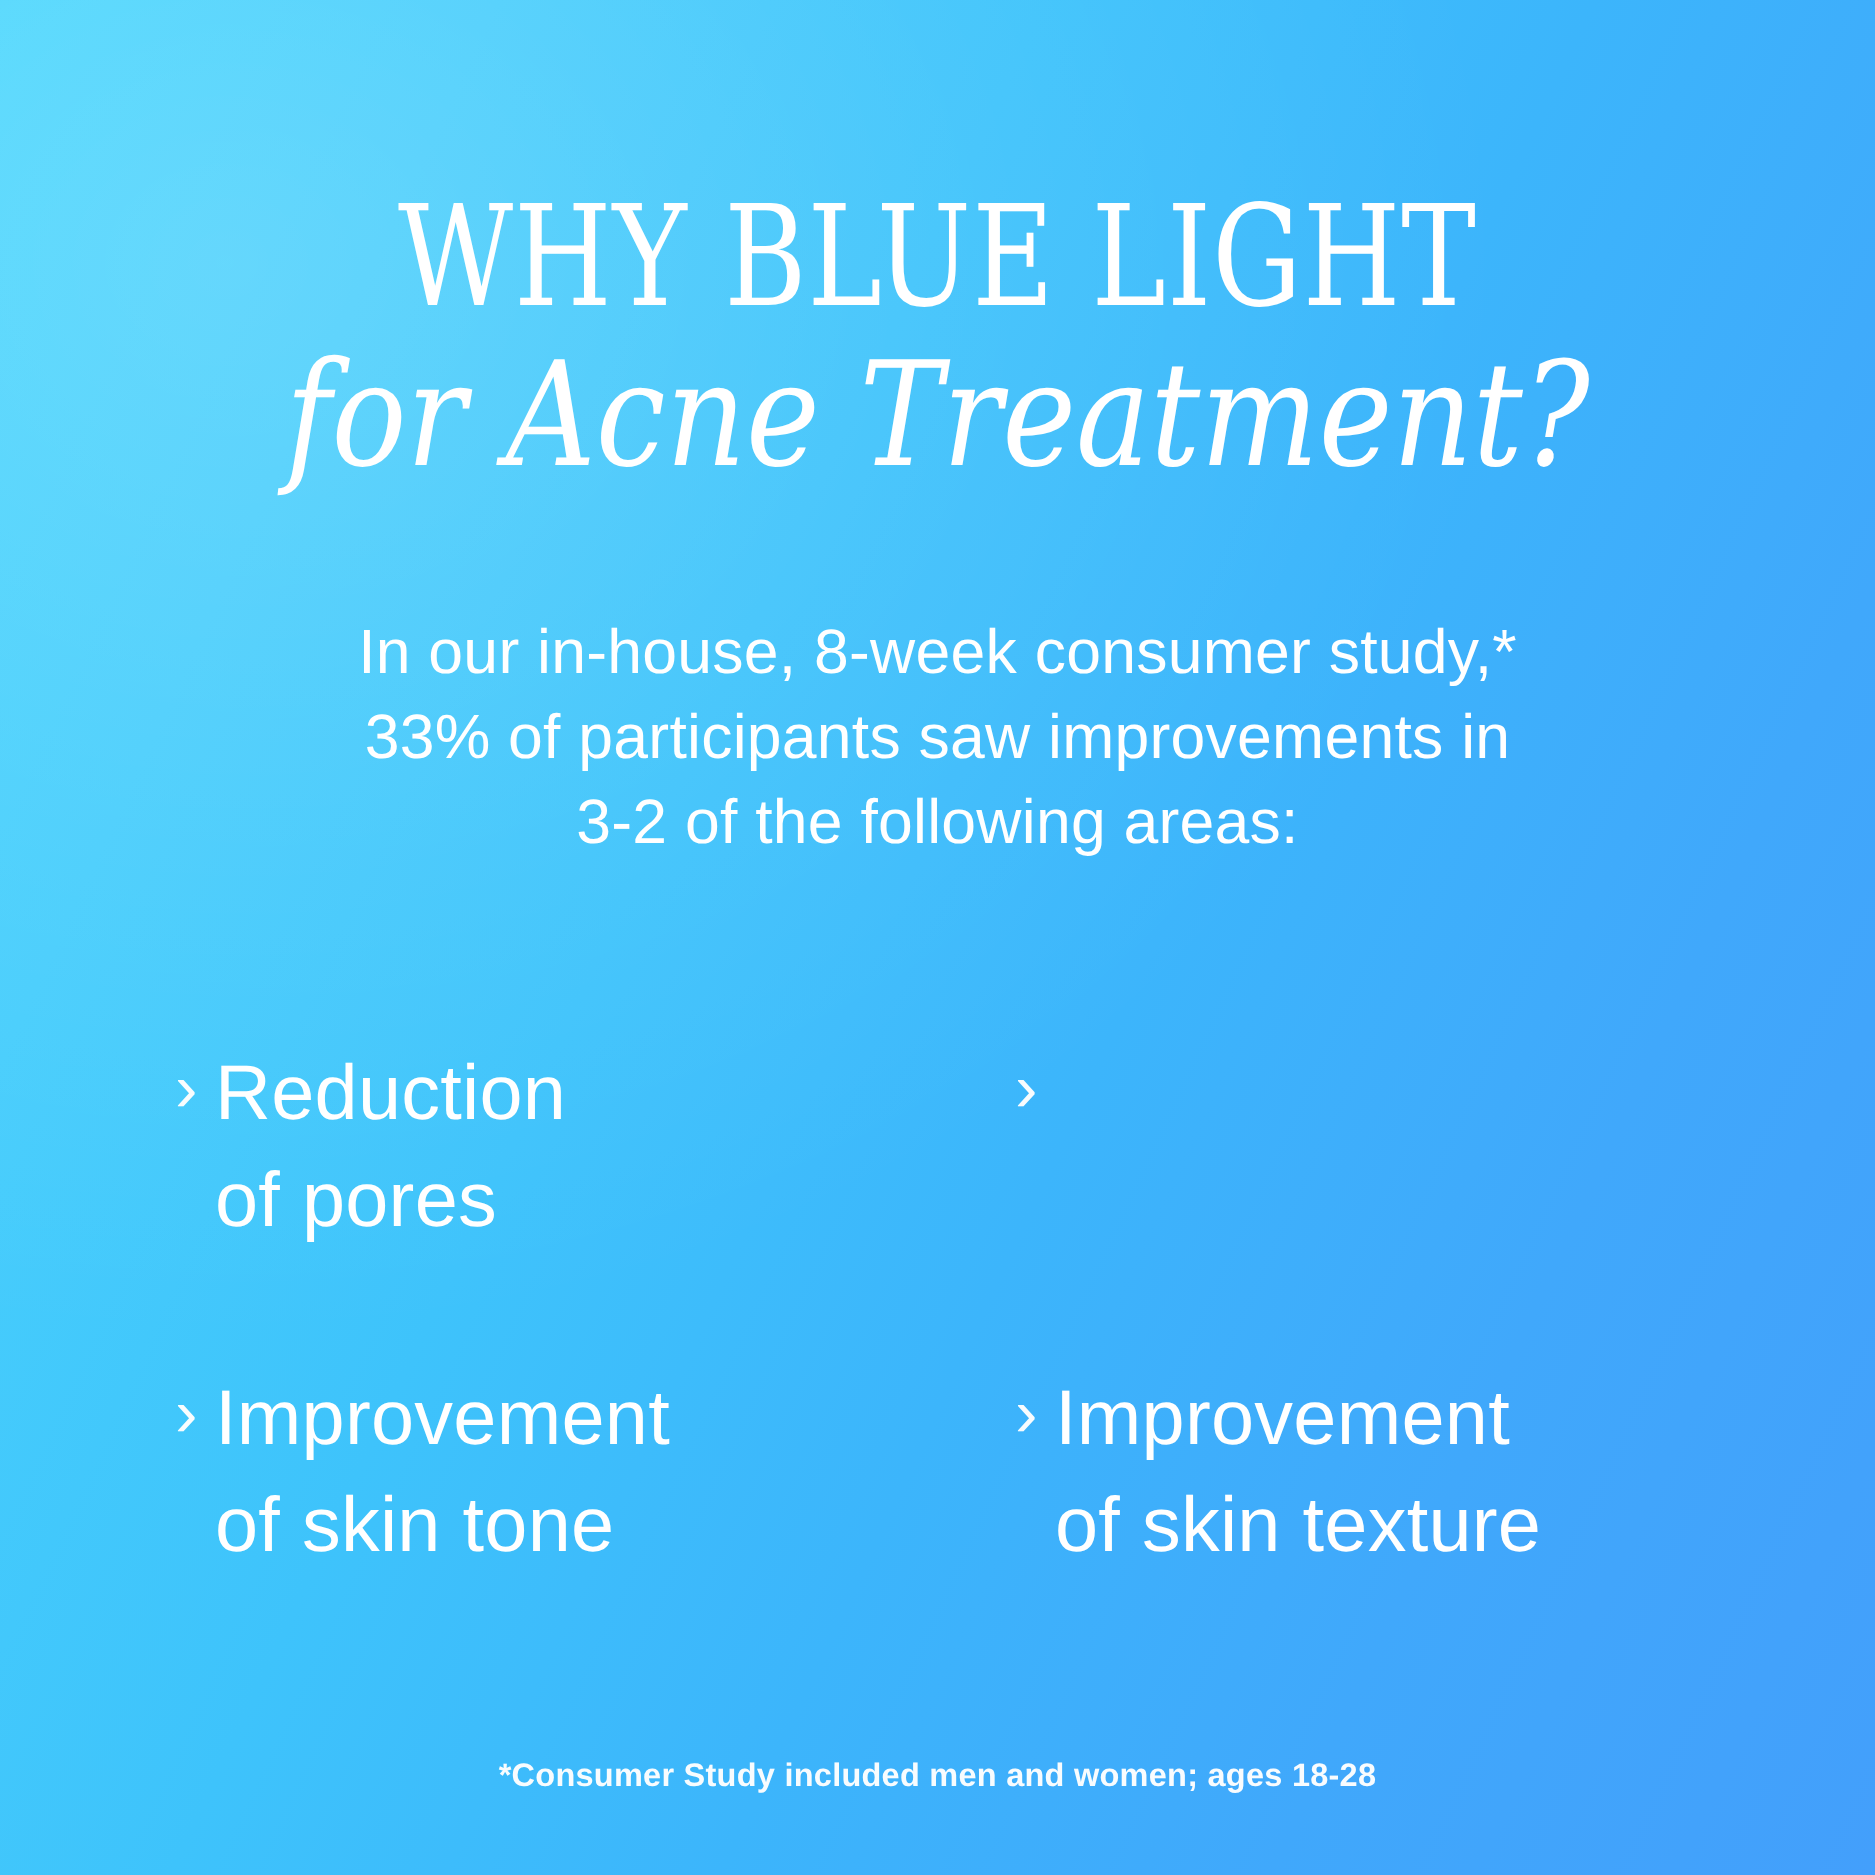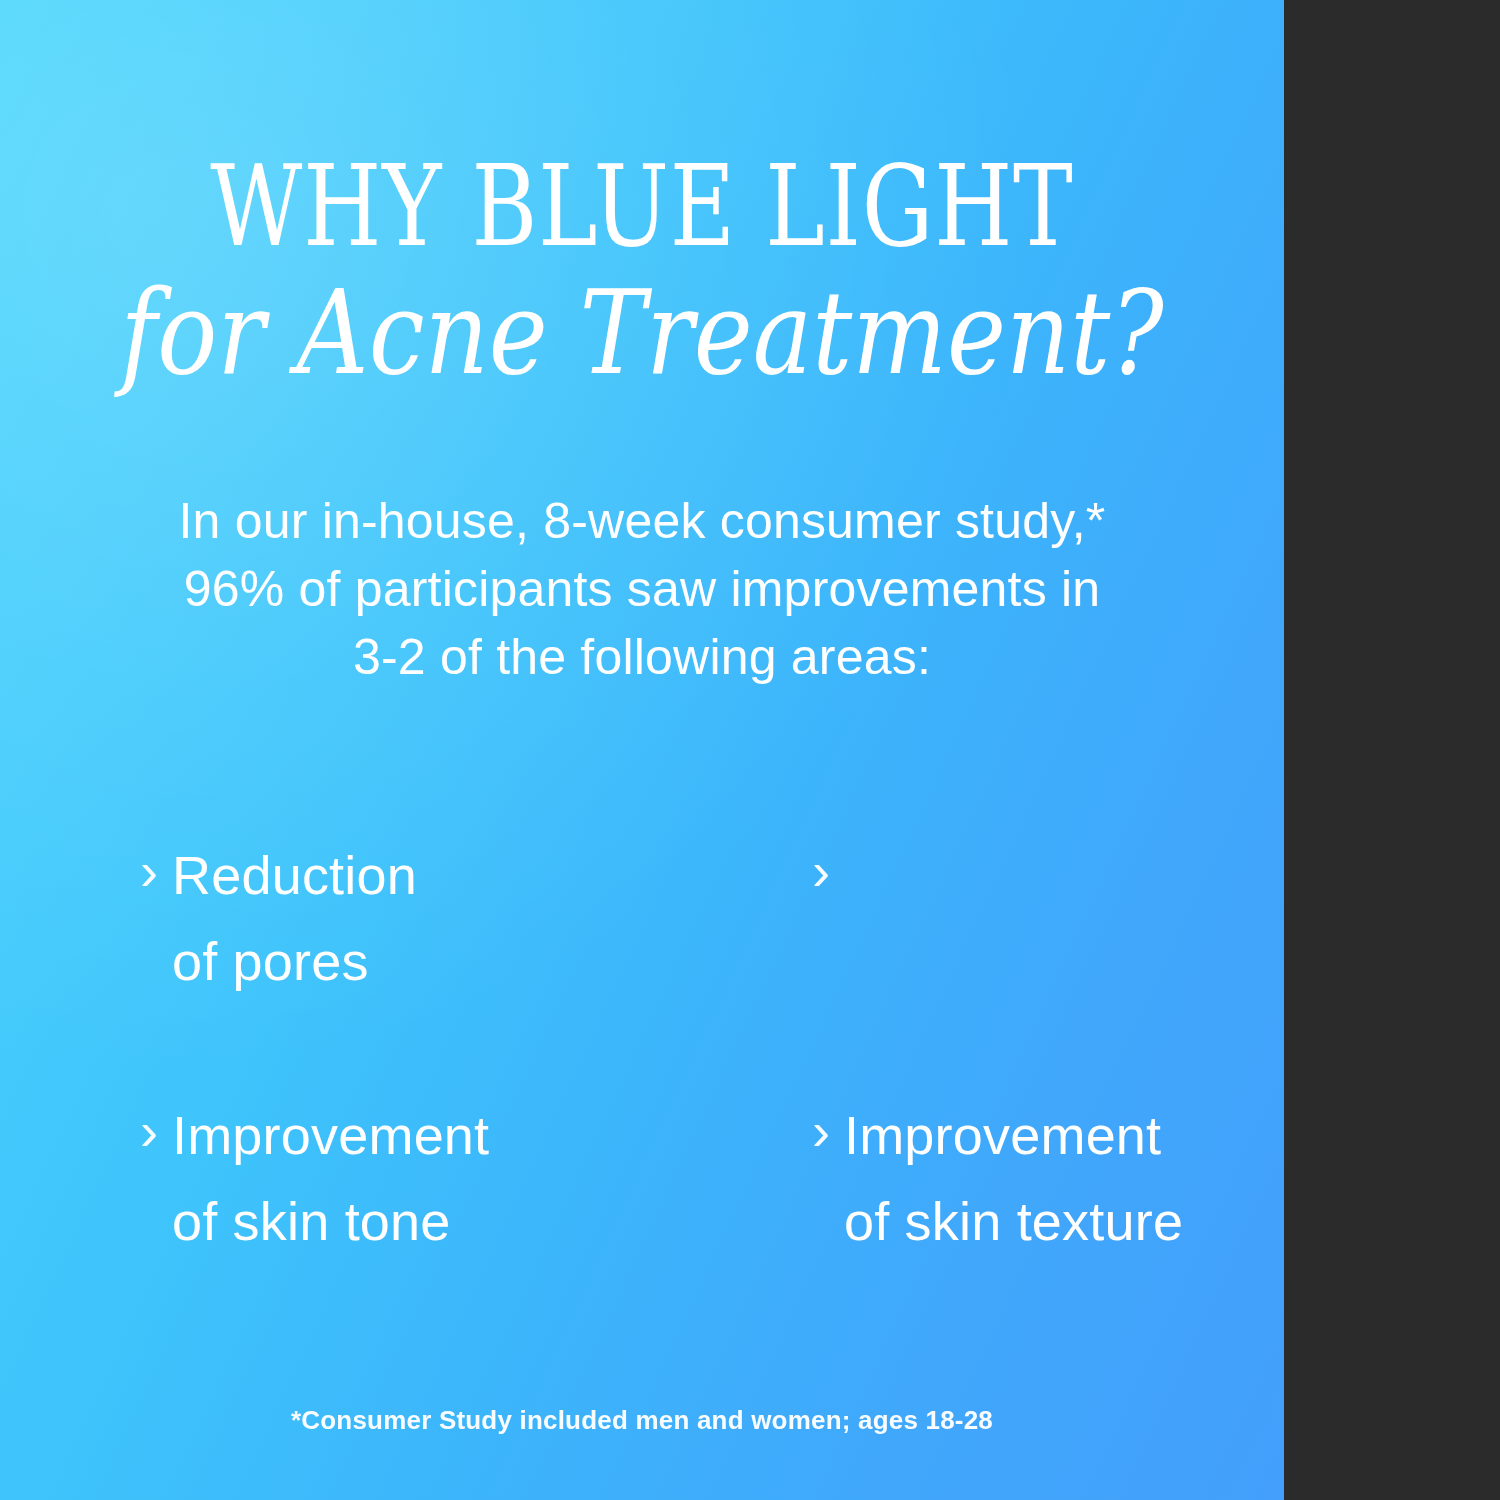--- a/index.html
+++ b/index.html
@@ -4,21 +4,21 @@
 <title>Why Blue Light for Acne Treatment</title>
 <style>
   html, body {
     margin: 0;
     padding: 0;
     background: #2b2b2b;
   }
 
   #poster {
     position: relative;
-    width: 1284px;
+    width: 1500px;
     height: 1500px;
     overflow: hidden;
     
     background: linear-gradient(115deg,
         #4ad6fd 0%,
         #46cdfc 18%,
         #3ec3fb 38%,
         #3cb5fb 58%,
         #40a8fb 78%,
         #439ffb 100%);
@@ -123,21 +123,21 @@
     font-size: 54px;
     line-height: 78px;
     font-weight: 300;
     margin-right: 14px;
     opacity: 0.97;
   }
 
   .benefit-label {
     font-family: "Liberation Sans", sans-serif;
     font-weight: 400;
-    font-size: 54px;
+    font-size: 62px;
     line-height: 86px;
     letter-spacing: 0.2px;
     white-space: pre-line;
   }
 
   
   .footnote {
     position: absolute;
     left: 0;
     right: 0;
@@ -157,21 +157,21 @@
 <div id="poster">
   <div id="content">
 
     <div class="headline">
       <span class="headline-line1">WHY BLUE LIGHT</span>
       <span class="headline-line2">for Acne Treatment?</span>
     </div>
 
     <div class="intro">
       <span>In our in-house, 8-week consumer study,*</span>
-      <span>96% of participants saw improvements in</span>
+      <span>33% of participants saw improvements in</span>
       <span>3-2 of the following areas:</span>
     </div>
 
     <div class="benefits">
 
       <div class="benefit">
         <span class="chev">›</span>
         <span class="benefit-label">Reduction
 of pores</span>
       </div>

